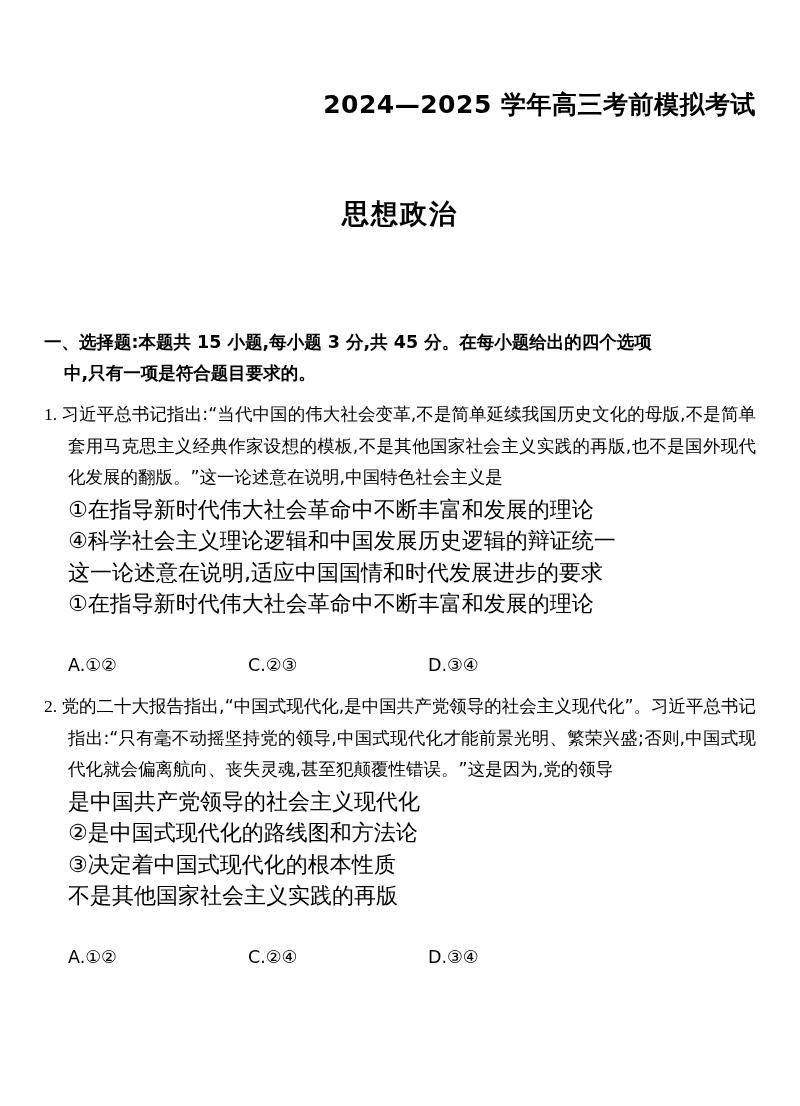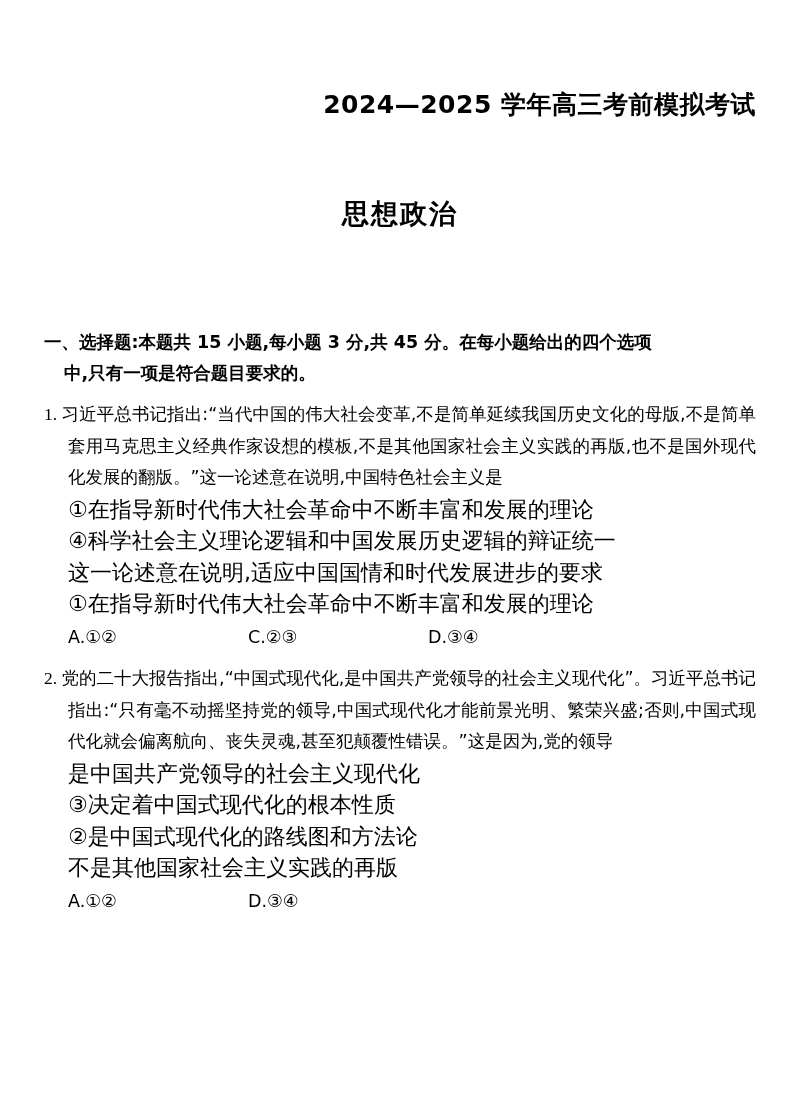--- a/index.html
+++ b/index.html
@@ -77,20 +77,21 @@
   .choices {
     padding-left: 24px;
     display: flex;
     font-size: 17.5px;
     line-height: 31.5px;
     margin-top: 2px;
     font-family: "DejaVu Sans", "Liberation Sans", sans-serif;
   }
   .choices .choice {
     width: 180px;
+    margin-top: 28px;
   }
 </style>
 </head>
 <body>
 
 <div class="page">
 
   <div class="doc-title">2024—2025 学年高三考前模拟考试</div>
 
   <div class="doc-subject">思想政治</div>
@@ -115,22 +116,23 @@
       <span class="choice">D.③④</span>
     </div>
   </div>
 
   <div class="question">
     <div class="q-body">
       <span class="q-num">2.</span>
       <span class="q-stem">党的二十大报告指出,“中国式现代化,是中国共产党领导的社会主义现代化”。习近平总书记指出:“只有毫不动摇坚持党的领导,中国式现代化才能前景光明、繁荣兴盛;否则,中国式现代化就会偏离航向、丧失灵魂,甚至犯颠覆性错误。”这是因为,党的领导</span>
     </div>
     <div class="q-option">是中国共产党领导的社会主义现代化</div>
+    <div class="q-option">②是中国式现代化的路线图和方法论</div>
     <div class="q-option">③决定着中国式现代化的根本性质</div>
-    <div class="q-option">②是中国式现代化的路线图和方法论</div>
     <div class="q-option">不是其他国家社会主义实践的再版</div>
     <div class="choices">
       <span class="choice">A.①②</span>
+      <span class="choice">C.②④</span>
       <span class="choice">D.③④</span>
     </div>
   </div>
 
 </div>
 
 </body></html>

